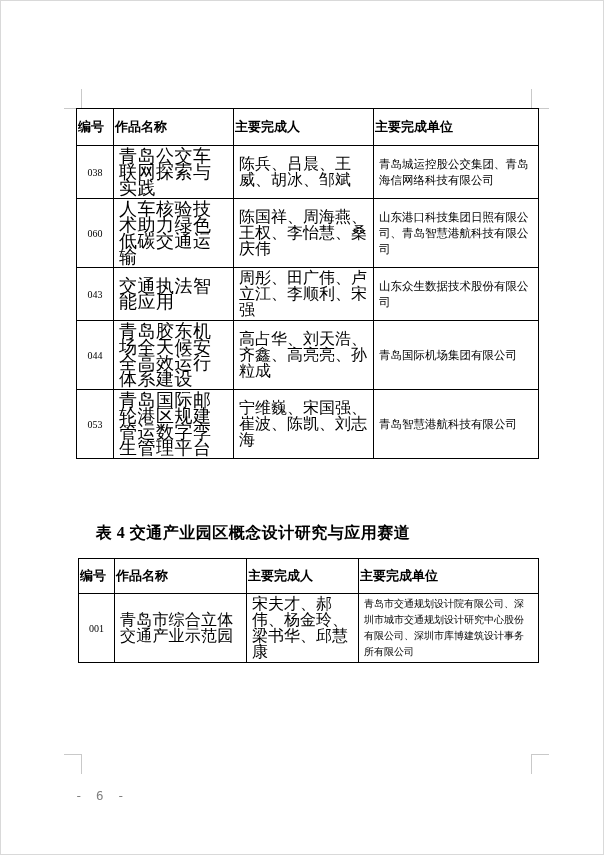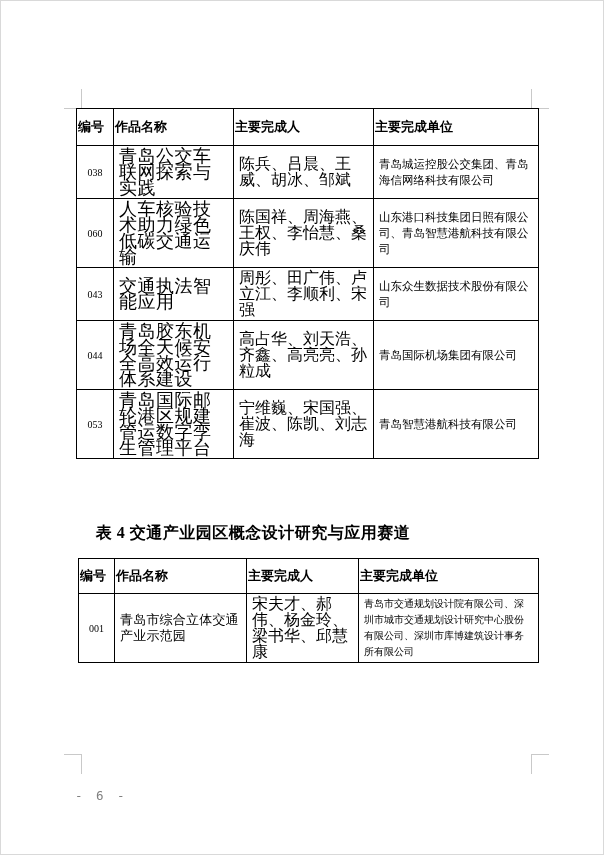--- a/index.html
+++ b/index.html
@@ -30,21 +30,21 @@
     padding:2px 5px;
     word-break:break-all;
     overflow:hidden;
   }
   .doc-table th { font-weight:bold; text-align:left; font-size:13px; padding:2px 1px; }
 
   .c-id     { text-align:center; font-size:10px; padding:2px 1px; }
   .c-name   { font-size:18px; letter-spacing:0.5px; line-height:16px; }
   .c-people { font-size:16px; line-height:16px; }
   .c-units  { font-size:11.5px; line-height:16px; }
-  .t2 .c-name  { font-size:13px; letter-spacing:0.2px; }
+  .t2 .c-name  { font-size:16px; letter-spacing:0.2px; }
   .t2 .c-units { font-size:10px; }
 
   .maas {
     text-decoration:underline;
     text-decoration-style:wavy;
     text-decoration-color:#ff0000;
     text-decoration-thickness:1px;
     text-underline-offset:2px;
   }
 

